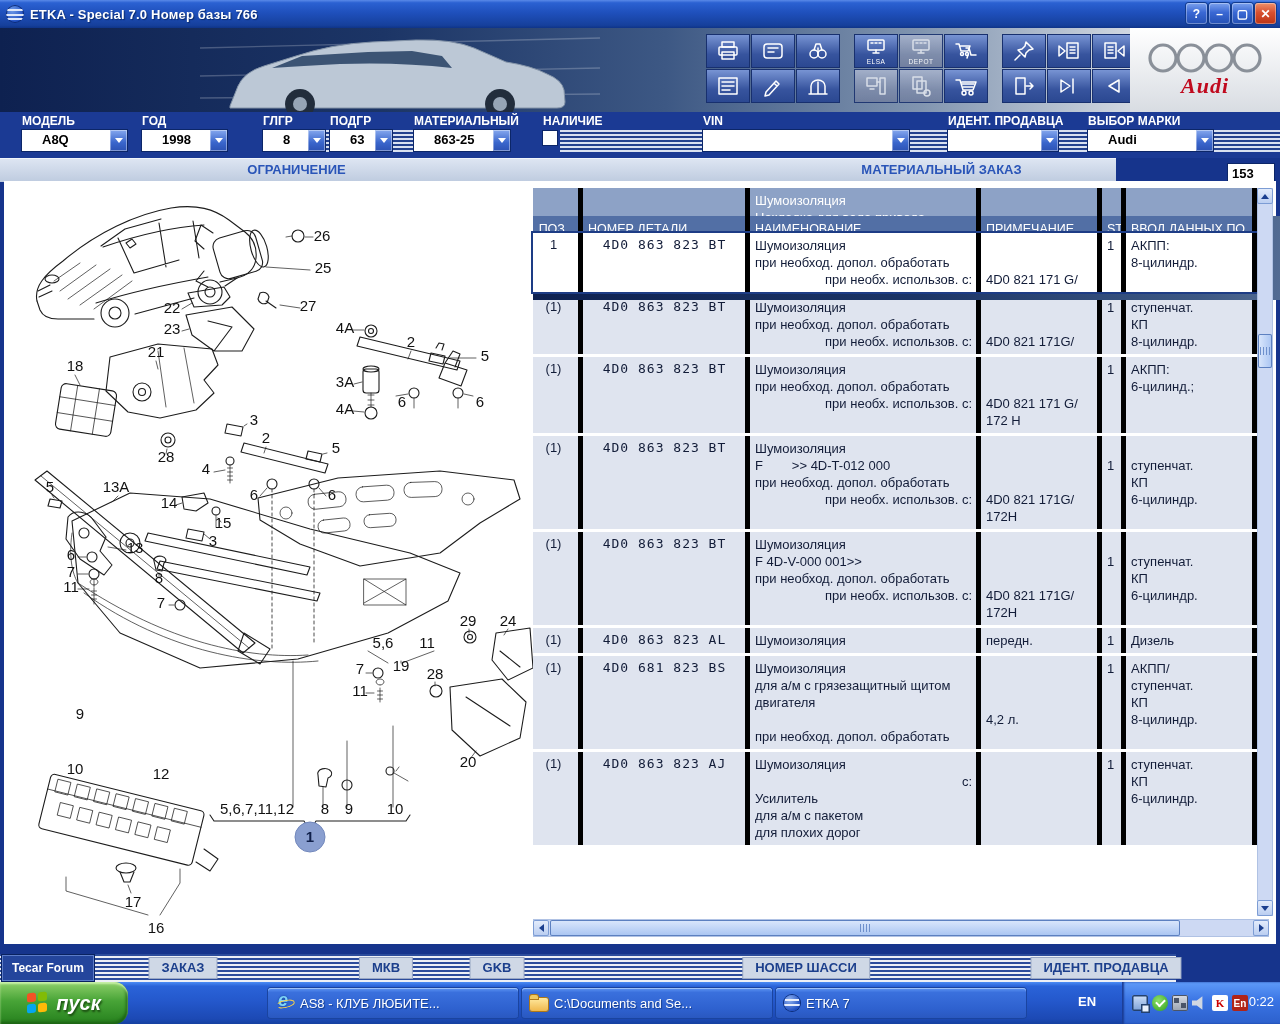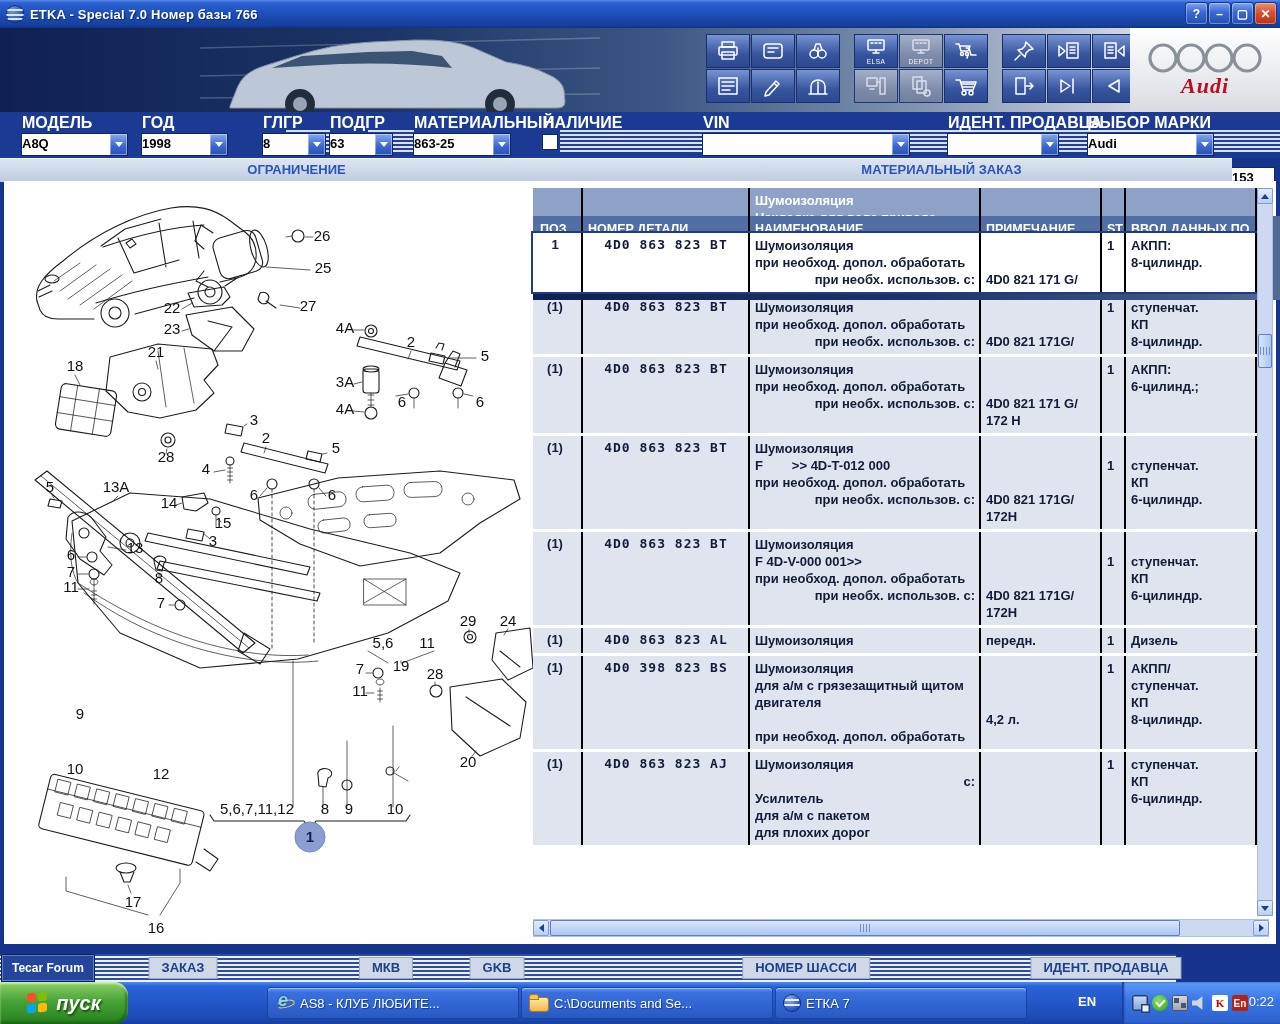--- a/index.html
+++ b/index.html
@@ -37,31 +37,31 @@
   .tlabel{font-size:6.5px;color:#fff;letter-spacing:.5px;margin-top:-2px;}
   .audipanel{position:absolute;right:0;top:0;width:150px;height:84px;background:linear-gradient(180deg,#ffffff,#d8dce2);
     display:flex;flex-direction:column;align-items:center;justify-content:center;}
   .audirings{stroke:#8a9099;fill:none;stroke-width:3.2;}
   .auditext{color:#c00a1e;font-weight:bold;font-style:italic;font-size:22px;letter-spacing:1px;margin-top:-4px;font-family:"Liberation Serif",serif;}
 
   
   .filterbar{position:absolute;left:0;top:112px;width:1280px;height:46px;background:#1b3a94;}
   .stripe{position:absolute;background:repeating-linear-gradient(180deg,#d9e1f0 0 2px,#23418e 2px 4px);}
   .ffield{position:absolute;top:2px;}
-  .flabel{display:block;color:#fff;font-size:16px;font-weight:bold;margin-bottom:2px;white-space:nowrap;}
+  .flabel{display:block;color:#fff;font-size:12px;font-weight:bold;margin-bottom:2px;white-space:nowrap;}
   .fbox{display:flex;height:21px;background:#fff;box-shadow:0 0 0 1px #0c2668;align-items:stretch;}
-  .fval{flex:1;font-size:13px;font-weight:bold;color:#000;padding:2px 3px 0 0;white-space:nowrap;overflow:hidden;}
+  .fval{flex:1;font-size:13px;font-weight:bold;color:#000;padding:2px 3px 0 20px;white-space:nowrap;overflow:hidden;}
   .fbtn{width:17px;background:linear-gradient(180deg,#86a8ee,#3a66cc 60%,#2c52b4);box-shadow:inset 0 0 0 1px #ffffff66;
     display:flex;align-items:center;justify-content:center;cursor:pointer;}
   .arr{width:0;height:0;border-left:4px solid transparent;border-right:4px solid transparent;border-top:5px solid #fff;}
   .fcheck{width:14px;height:14px;background:#fff;box-shadow:0 0 0 1px #0c2668;margin-top:3px;cursor:pointer;}
   .fplain{height:21px;background:#fff;box-shadow:0 0 0 1px #0c2668;font-size:13px;font-weight:bold;padding:2px 4px 0 4px;margin-top:36px;}
 
   
-  .sectionbar{position:absolute;left:0;top:158px;width:1232px;height:23px;
+  .sectionbar{position:absolute;left:0;top:158px;width:1116px;height:23px;
     background:linear-gradient(180deg,#dde5f2,#becbdf);border-top:1px solid #f0f4fa;}
   .sec{position:absolute;top:3px;font-size:13px;font-weight:bold;color:#2a55b8;text-align:center;}
   .sec-left{left:0;width:533px;padding-left:60px;box-sizing:border-box;}
   .sec-right{left:533px;width:747px;padding-left:70px;box-sizing:border-box;}
 
   
   .main{position:absolute;left:4px;top:181px;width:1272px;height:763px;background:#fff;}
 
   
   .diagram{position:absolute;left:4px;top:0px;width:525px;height:763px;}
@@ -69,21 +69,21 @@
   .thin{stroke-width:.7;}
   .dash{stroke-dasharray:3,3;stroke-width:.8;}
   .co{font-family:"Liberation Sans",sans-serif;font-size:15px;fill:#111;text-anchor:middle;cursor:pointer;}
   .co-hl{font-size:15px;font-weight:bold;fill:#10204a;text-anchor:middle;}
 
   
   .tablewrap{position:absolute;left:529px;top:7px;width:740px;height:752px;}
   .tgrid{position:absolute;left:0;top:0;width:724px;}
   .trow{display:grid;grid-template-columns:50px 167px 231px 121px 24px 131px;margin-bottom:3px;}
   .trow.header{margin-bottom:4px;}
-  .cell{padding:4px 4px 4px 5px;border-right:2px solid #000000;font-size:13px;font-weight:bold;color:#121c38;}
+  .cell{padding:4px 4px 4px 5px;border-right:5px solid #000000;font-size:13px;font-weight:normal;color:#121c38;}
   .header .cell{background:#526fa5;color:#fff;font-size:12.5px;height:26px;box-sizing:border-box;padding-top:6px;white-space:nowrap;overflow:hidden;}
   .group .cell{background:#8da2c6;color:#fff;}
   .data .cell{background:#dfe4ef;}
   .selected{box-shadow:0 0 0 2px #1d3c85;position:relative;}
   .selected .cell{background:#fff;}
   .c-pos{text-align:center;padding-left:0;}
   .c-part{font-family:"DejaVu Sans Mono","Liberation Mono",monospace;font-size:13px;letter-spacing:1px;text-align:center;white-space:pre;}
   .ln{line-height:17px;min-height:17px;white-space:pre;overflow:hidden;}
   .ln.right{text-align:right;}
 
@@ -777,21 +777,21 @@
               </div>
               <div class="cell c-st">
                 <div class="ln">1</div>
               </div>
               <div class="cell c-entry">
                 <div class="ln">Дизель</div>
               </div>
             </div>
             <div class="trow data">
               <div class="cell c-pos">(1)</div>
-              <div class="cell c-part">4D0 398 823 BS</div>
+              <div class="cell c-part">4D0 681 823 BS</div>
               <div class="cell c-name">
                 <div class="ln">Шумоизоляция</div>
                 <div class="ln">для а/м с грязезащитный щитом</div>
                 <div class="ln">двигателя</div>
                 <div class="ln">&nbsp;</div>
                 <div class="ln">при необход. допол. обработать</div>
               </div>
               <div class="cell c-note">
                 <div class="ln">&nbsp;</div>
                 <div class="ln">&nbsp;</div>

